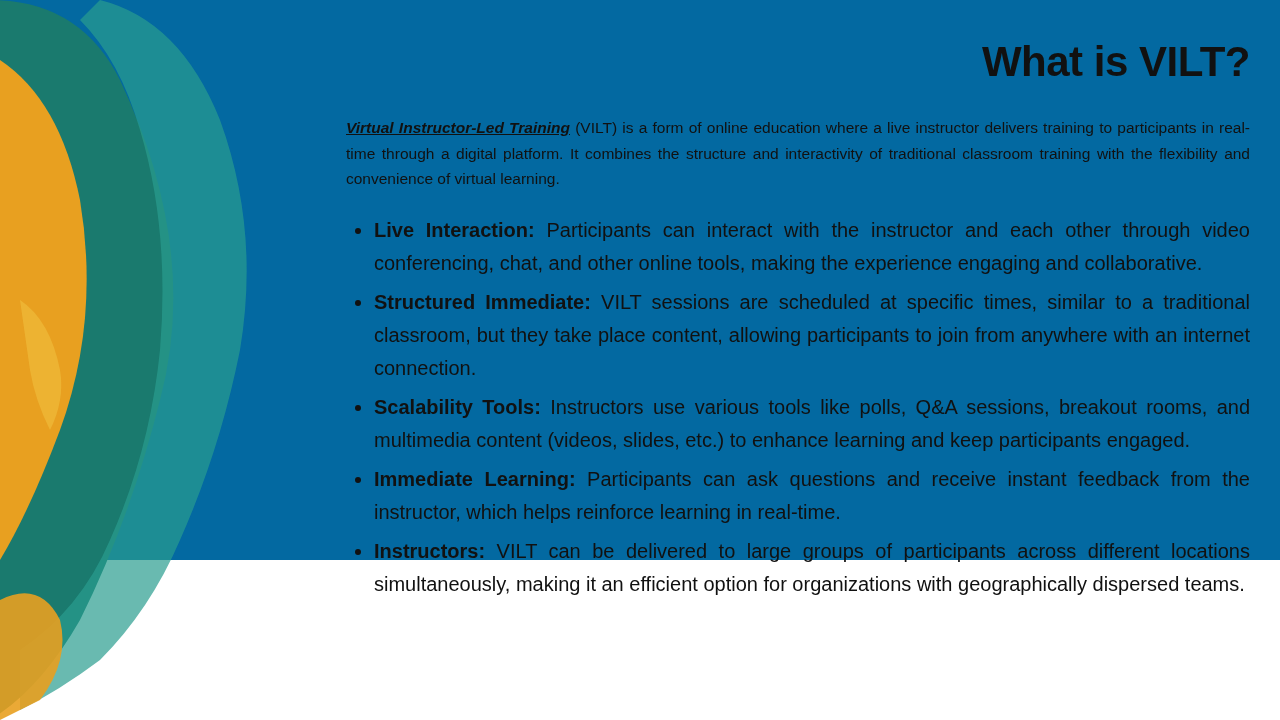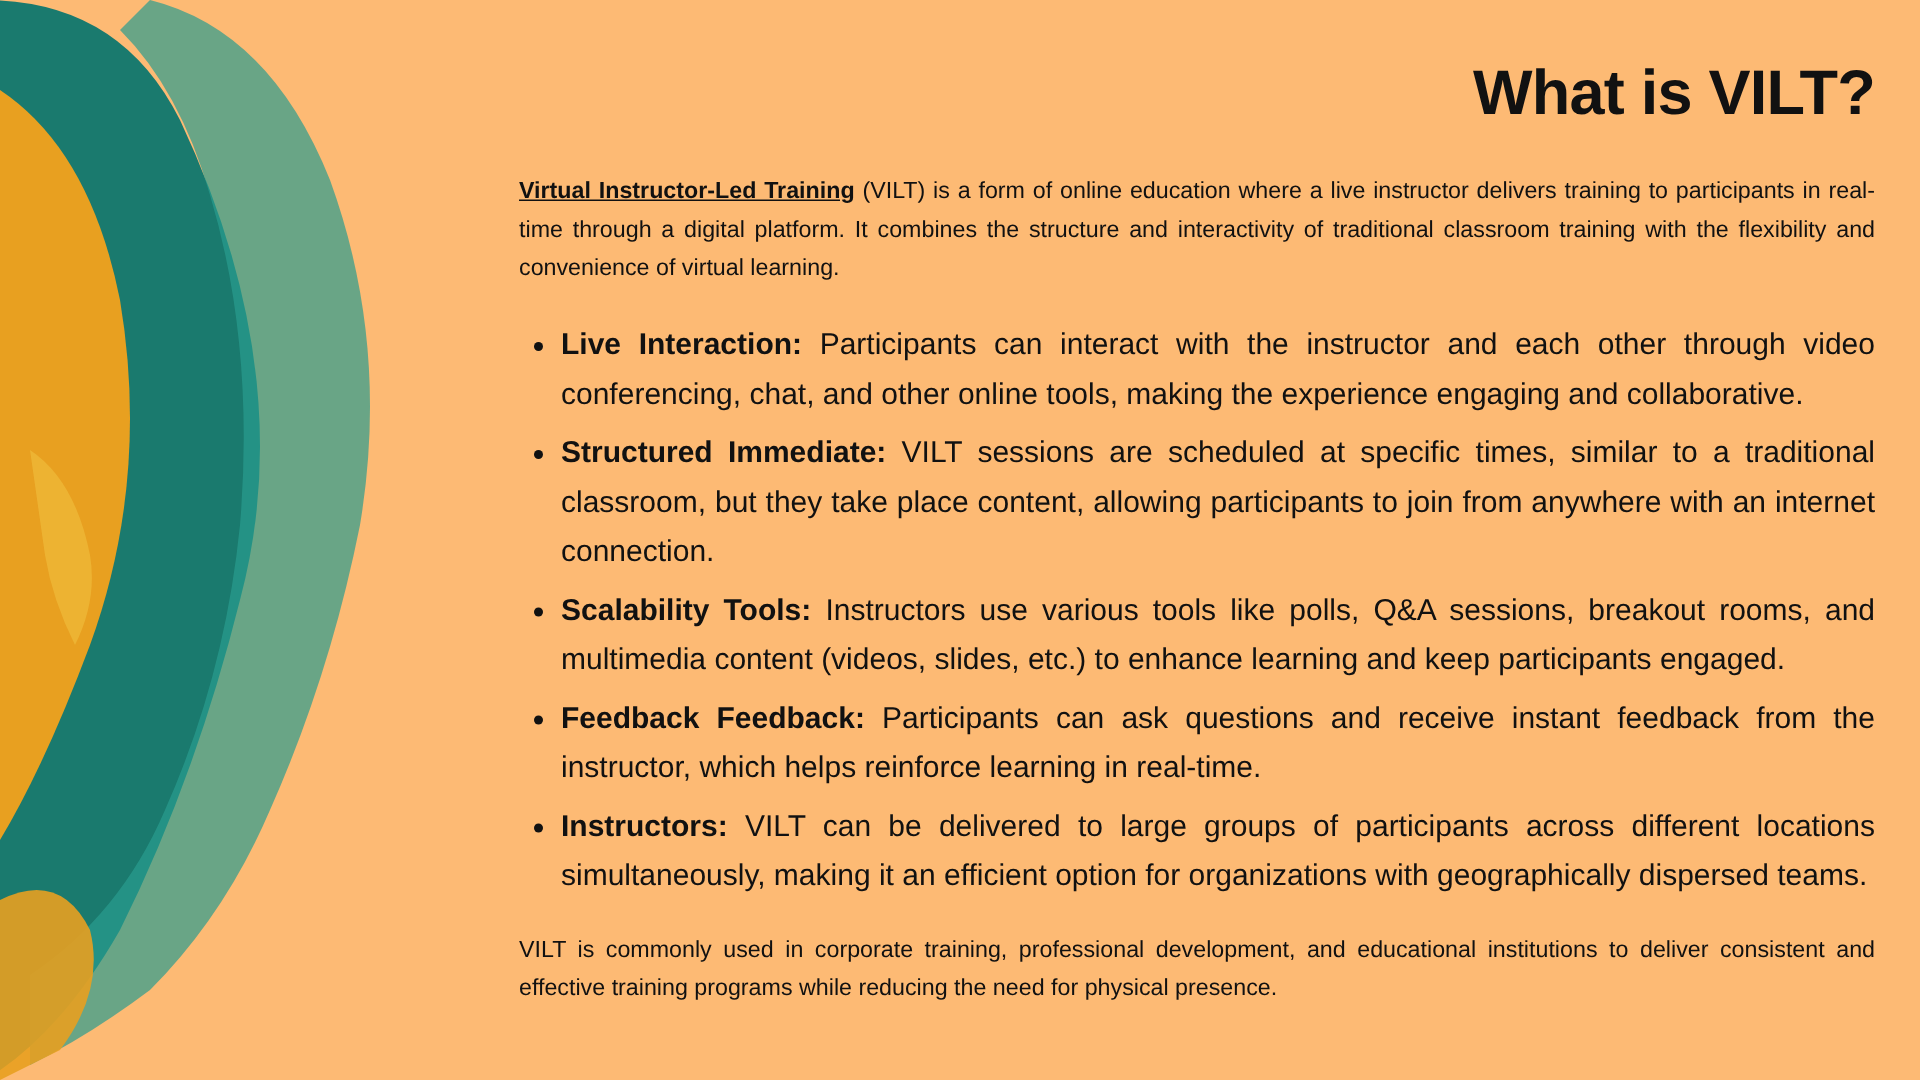--- a/index.html
+++ b/index.html
@@ -8,23 +8,23 @@
       width: 1280px;
       height: 720px;
       overflow: hidden;
       background: #ffffff;
       font-family: 'Georgia', serif;
       position: relative;
     }
 
     .slide-container {
       width: 1280px;
-      height: 720px;
+      height: 560px;
       position: relative;
-      background: #fdba74;
+      background: #0369a1;
     }
 
     
     .left-decoration {
       position: absolute;
       left: 0;
       top: 0;
       width: 320px;
       height: 720px;
       pointer-events: none;
@@ -56,20 +56,21 @@
       font-size: 15.5px;
       line-height: 1.65;
       color: #111111;
       text-align: justify;
       margin-bottom: 22px;
     }
 
     .intro-paragraph .vilt-term {
       font-weight: bold;
       text-decoration: underline;
+      font-style: italic;
     }
 
     .section-heading {
       font-family: Arial, sans-serif;
       font-size: 15.5px;
       font-weight: bold;
       color: #111111;
       margin-bottom: 10px;
     }
 
@@ -134,26 +135,25 @@
       </li>
       <li>
         <span class="bold-term">Structured Immediate:</span>
         <span> VILT sessions are scheduled at specific times, similar to a traditional classroom, but they take place content, allowing participants to join from anywhere with an internet connection.</span>
       </li>
       <li>
         <span class="bold-term">Scalability Tools:</span>
         <span> Instructors use various tools like polls, Q&amp;A sessions, breakout rooms, and multimedia content (videos, slides, etc.) to enhance learning and keep participants engaged.</span>
       </li>
       <li>
-        <span class="bold-term">Feedback Feedback:</span>
+        <span class="bold-term">Immediate Learning:</span>
         <span> Participants can ask questions and receive instant feedback from the instructor, which helps reinforce learning in real-time.</span>
       </li>
       <li>
         <span class="bold-term">Instructors:</span>
         <span> VILT can be delivered to large groups of participants across different locations simultaneously, making it an efficient option for organizations with geographically dispersed teams.</span>
       </li>
     </ul>
 
-    <p class="closing-paragraph">VILT is commonly used in corporate training, professional development, and educational institutions to deliver consistent and effective training programs while reducing the need for physical presence.</p>
 
   </div>
 
 </div>
 
 </body></html>

